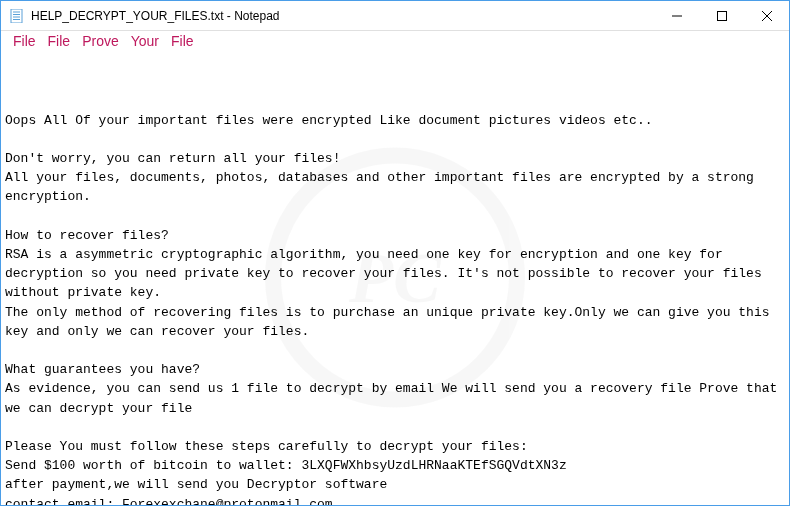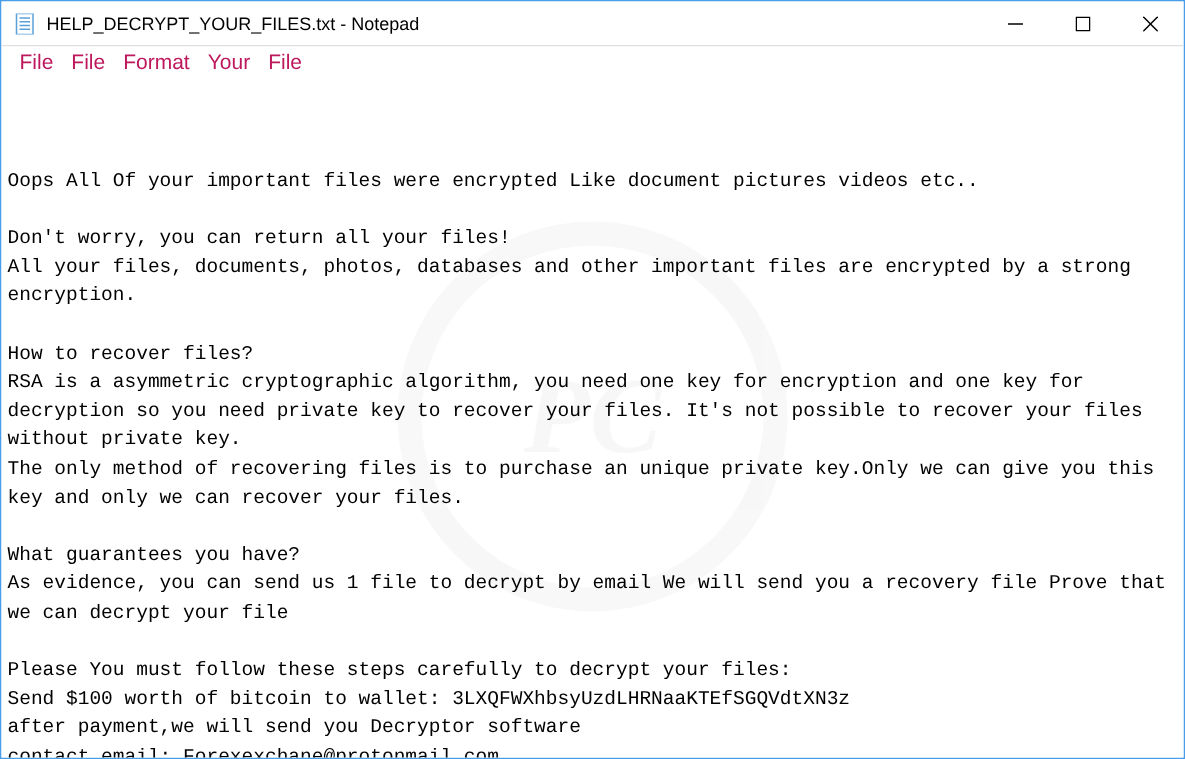--- a/index.html
+++ b/index.html
@@ -141,21 +141,21 @@
             <line x1="0" y1="0" x2="10" y2="10" stroke="#000" stroke-width="1"></line>
             <line x1="10" y1="0" x2="0" y2="10" stroke="#000" stroke-width="1"></line>
           </svg>
       </div>
     </div>
   </div>
 
   <div class="menubar">
     <span class="menu-item">File</span>
     <span class="menu-item">File</span>
-    <span class="menu-item">Format</span>
+    <span class="menu-item">Prove</span>
     <span class="menu-item">Your</span>
     <span class="menu-item">File</span>
   </div>
 
   <div class="content">
     <div class="watermark">
       <div class="watermark-circle">PC</div>
     </div>
     <div class="text-body">Oops All Of your important files were encrypted Like document pictures videos etc..
 

